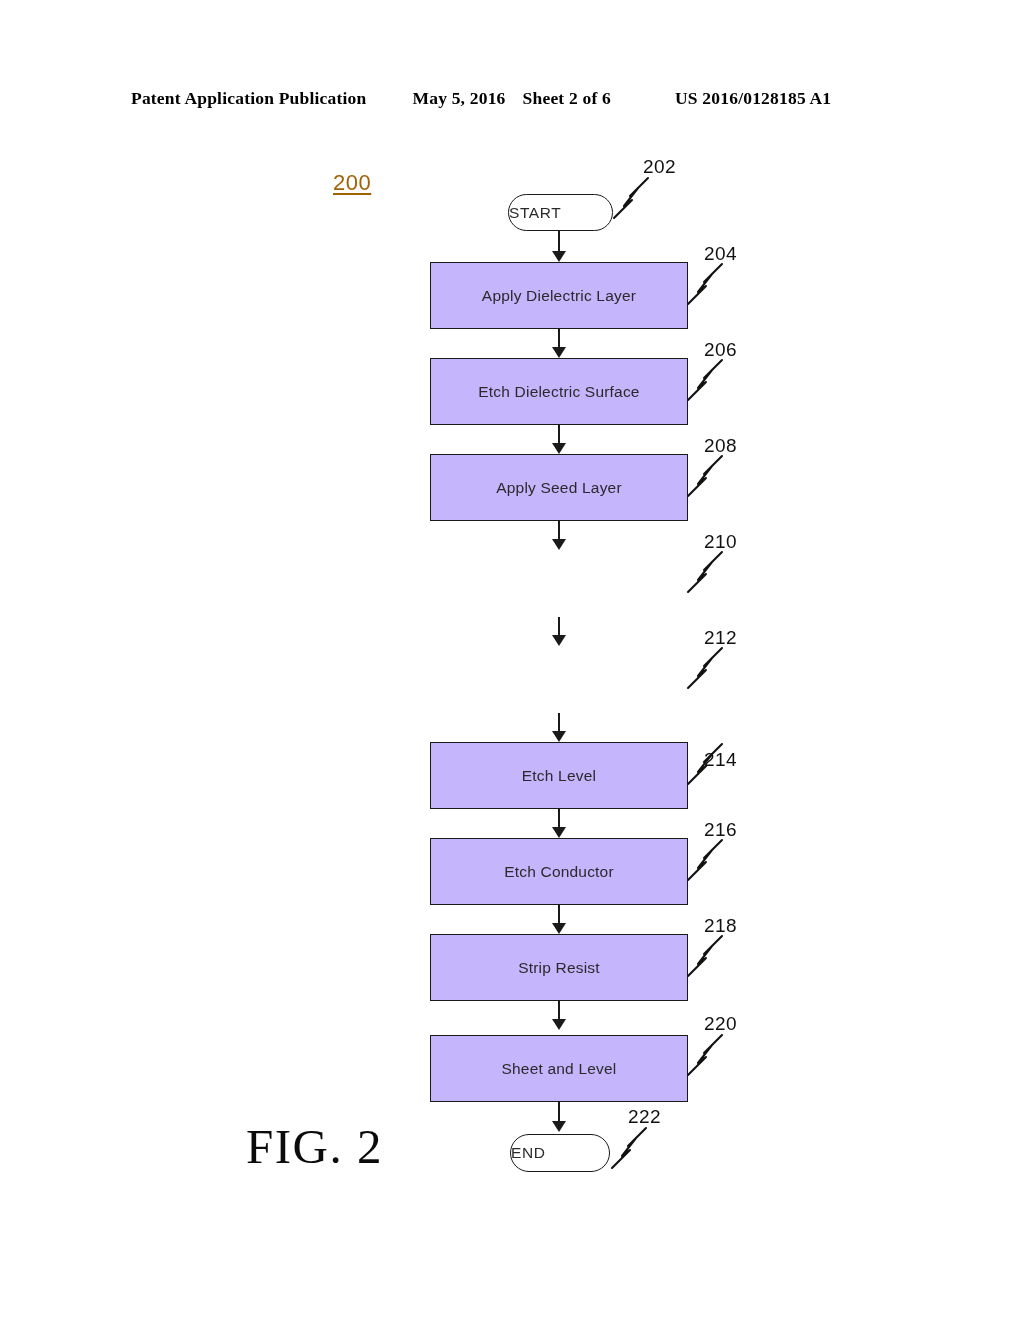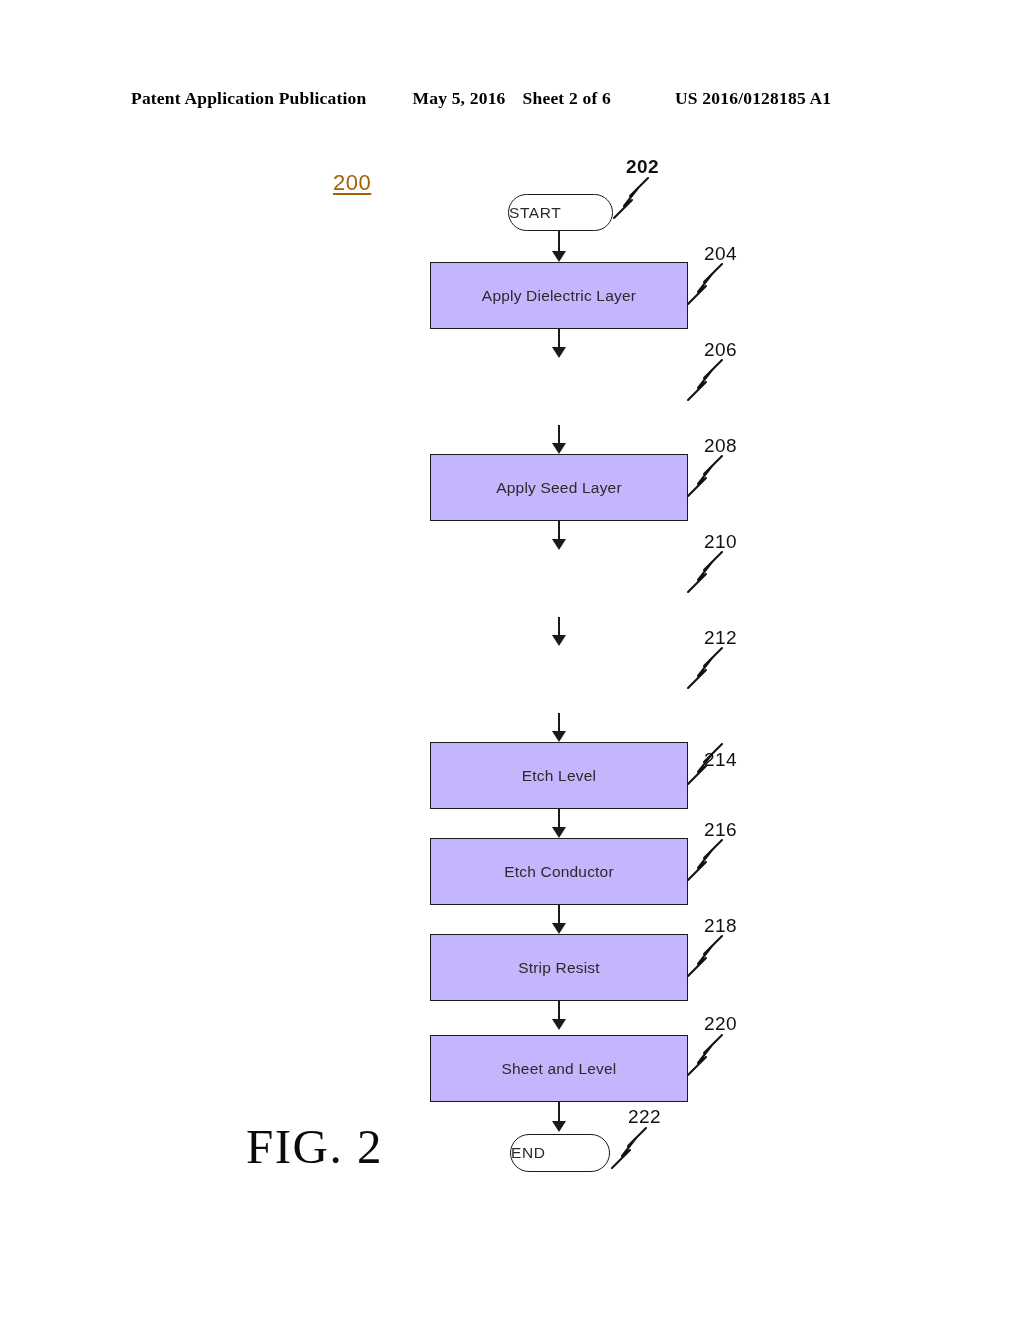--- a/index.html
+++ b/index.html
@@ -162,39 +162,42 @@
   <span class="hdr-pat">US 2016/0128185 A1</span>
 </div>
 
 <div class="figure">
 
   <div class="diagram-id">200</div>
 
   <div class="terminal start">
     <span>START</span>
   </div>
-  <div class="ref-num" style="left:626px; top:156px;font-weight:bold;">202</div>
+  <div class="ref-num" style="left:643px; top:156px;">202</div>
   <svg class="leader" style="left:612px; top:176px;" width="60" height="50" viewBox="0 0 60 50">
     <path d="M2 42 L20 24 L12 30 L26 12 L18 20 L36 2"></path>
   </svg>
 
   <div class="connector" style="top:231px; height:23px;"></div>
   <div class="arrowhead" style="top:251px;"></div>
 
   <div class="node process" style="top:262px;">
     <span>Apply Dielectric Layer</span>
   </div>
   <div class="ref-num" style="left:704px; top:243px;">204</div>
   <svg class="leader" style="left:686px; top:262px;" width="60" height="50" viewBox="0 0 60 50">
     <path d="M2 42 L20 24 L12 30 L26 12 L18 20 L36 2"></path>
   </svg>
 
   <div class="connector" style="top:329px; height:20px;"></div>
   <div class="arrowhead" style="top:347px;"></div>
 
+  <div class="node process" style="top:358px;">
+    <span>Etch Dielectric Surface</span>
+  </div>
   <div class="ref-num" style="left:704px; top:339px;">206</div>
   <svg class="leader" style="left:686px; top:358px;" width="60" height="50" viewBox="0 0 60 50">
     <path d="M2 42 L20 24 L12 30 L26 12 L18 20 L36 2"></path>
   </svg>
 
   <div class="connector" style="top:425px; height:20px;"></div>
   <div class="arrowhead" style="top:443px;"></div>
 
   <div class="node process" style="top:454px;">
     <span>Apply Seed Layer</span>

